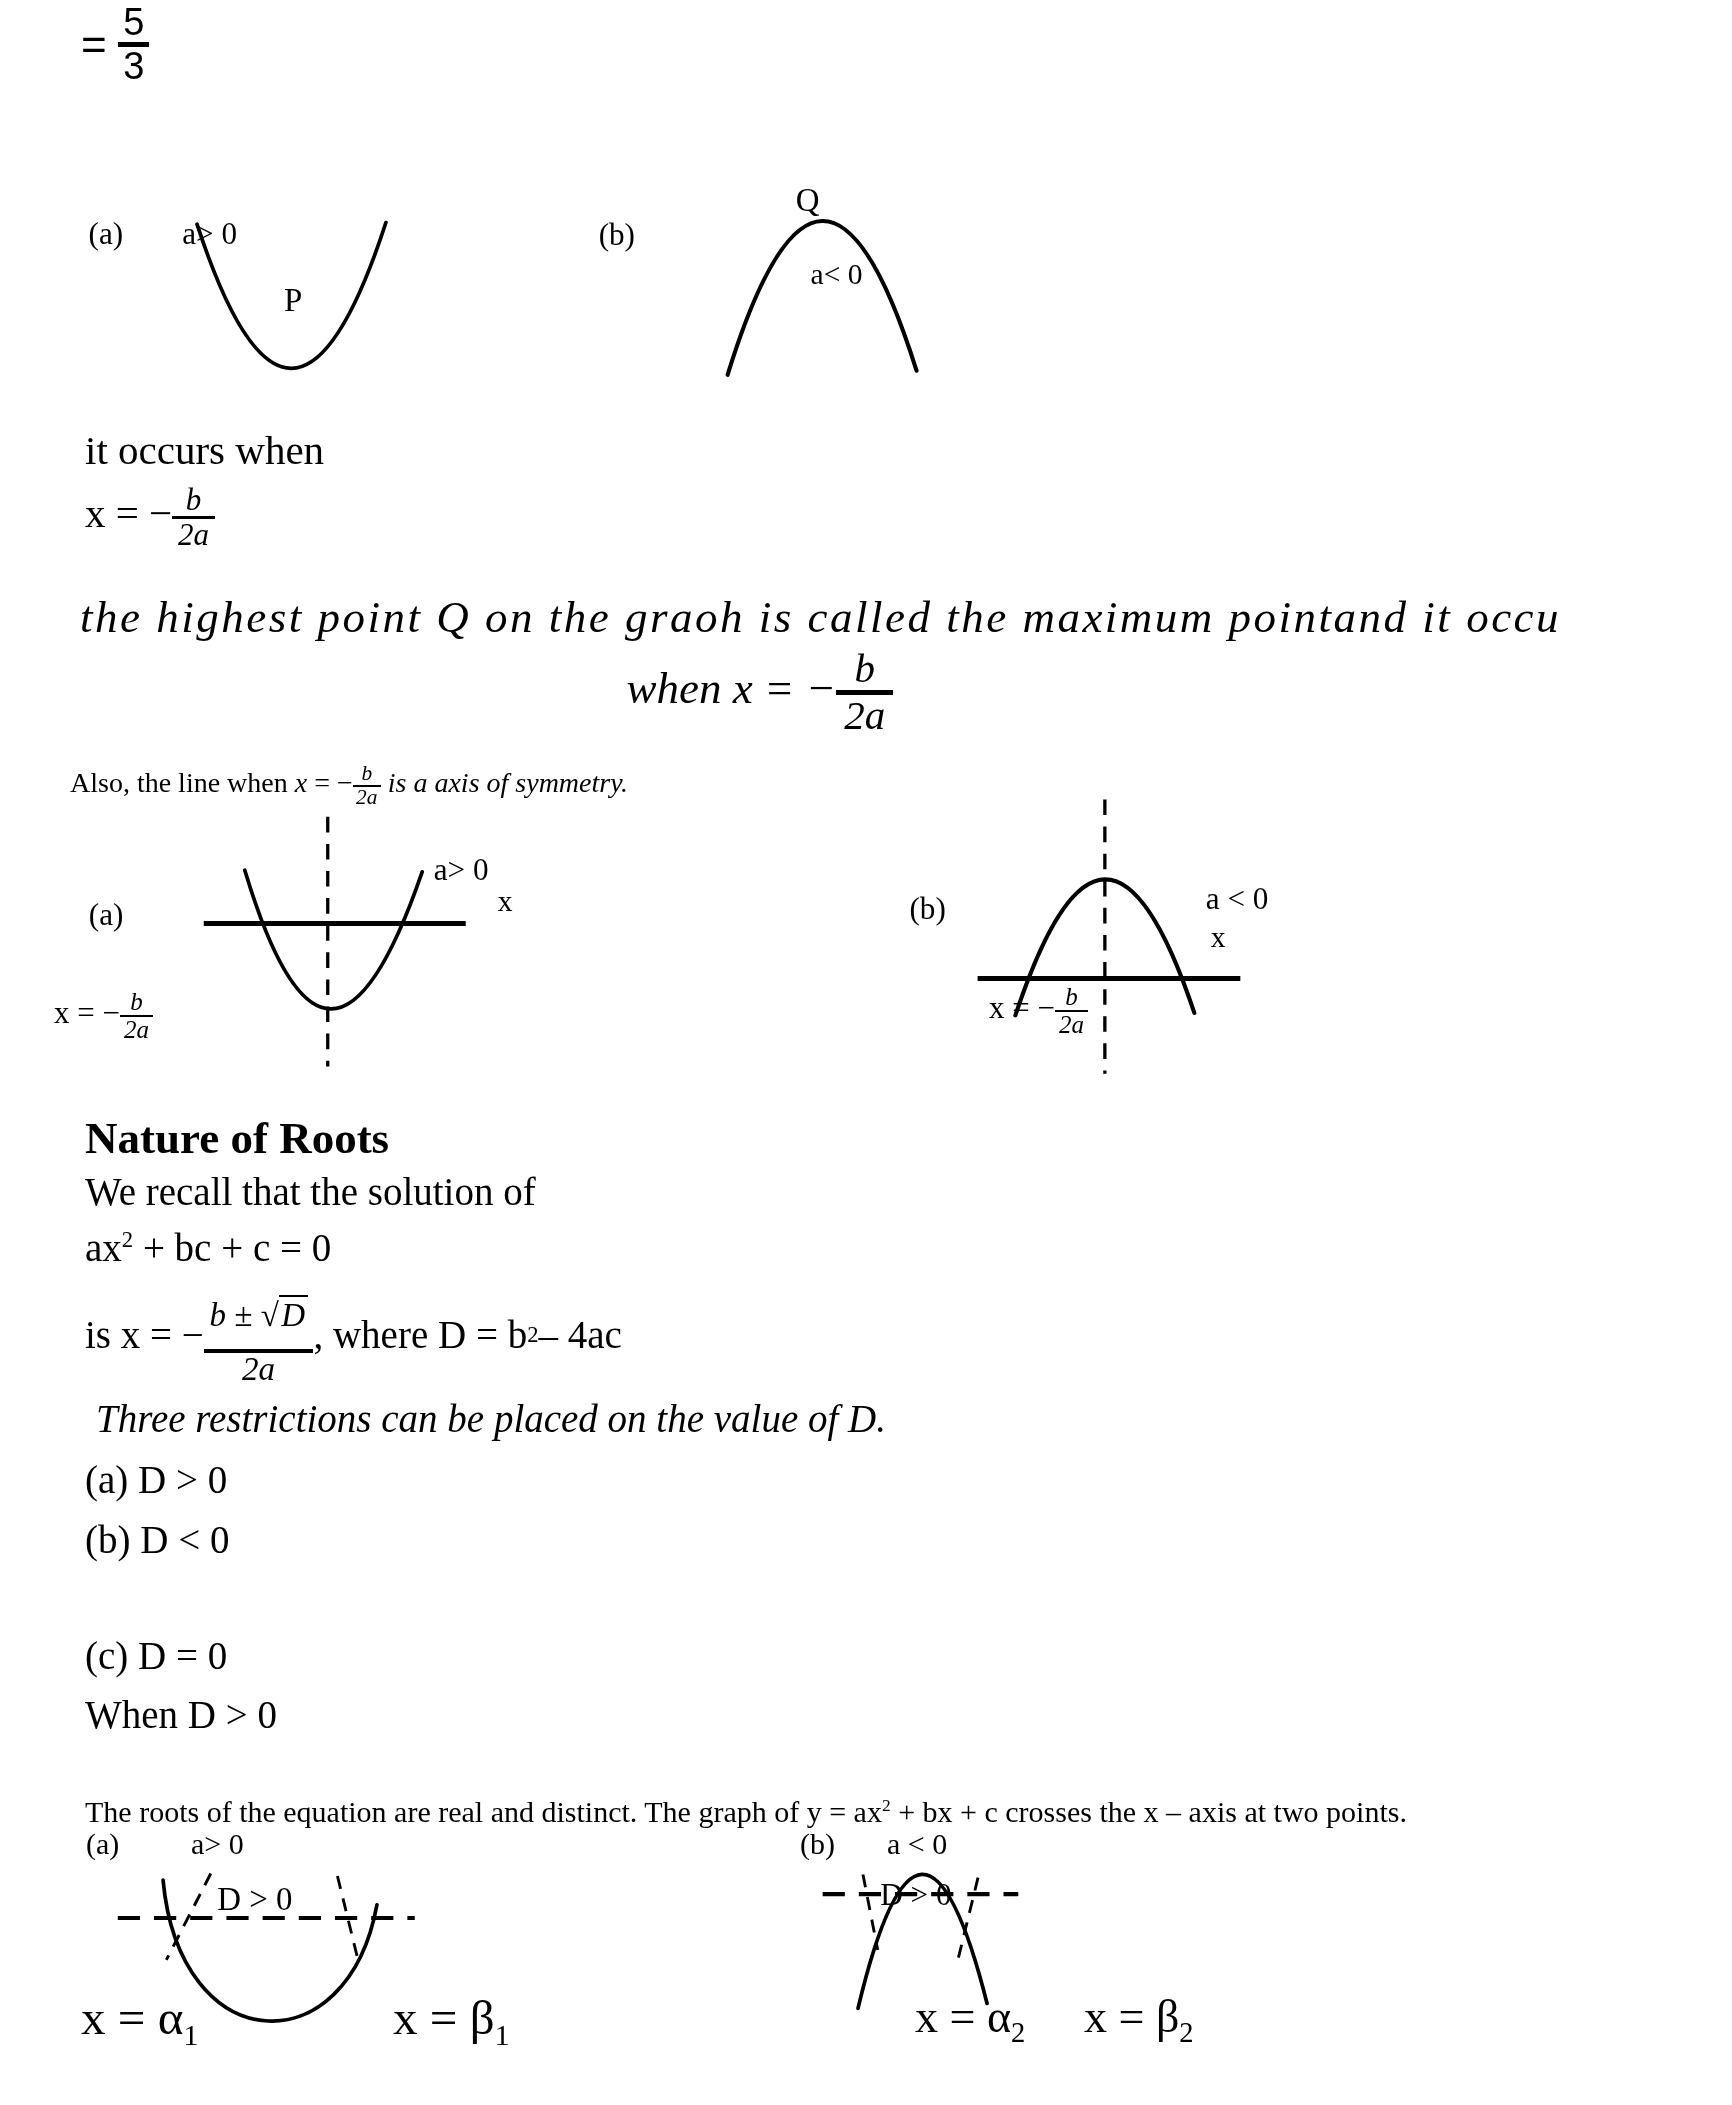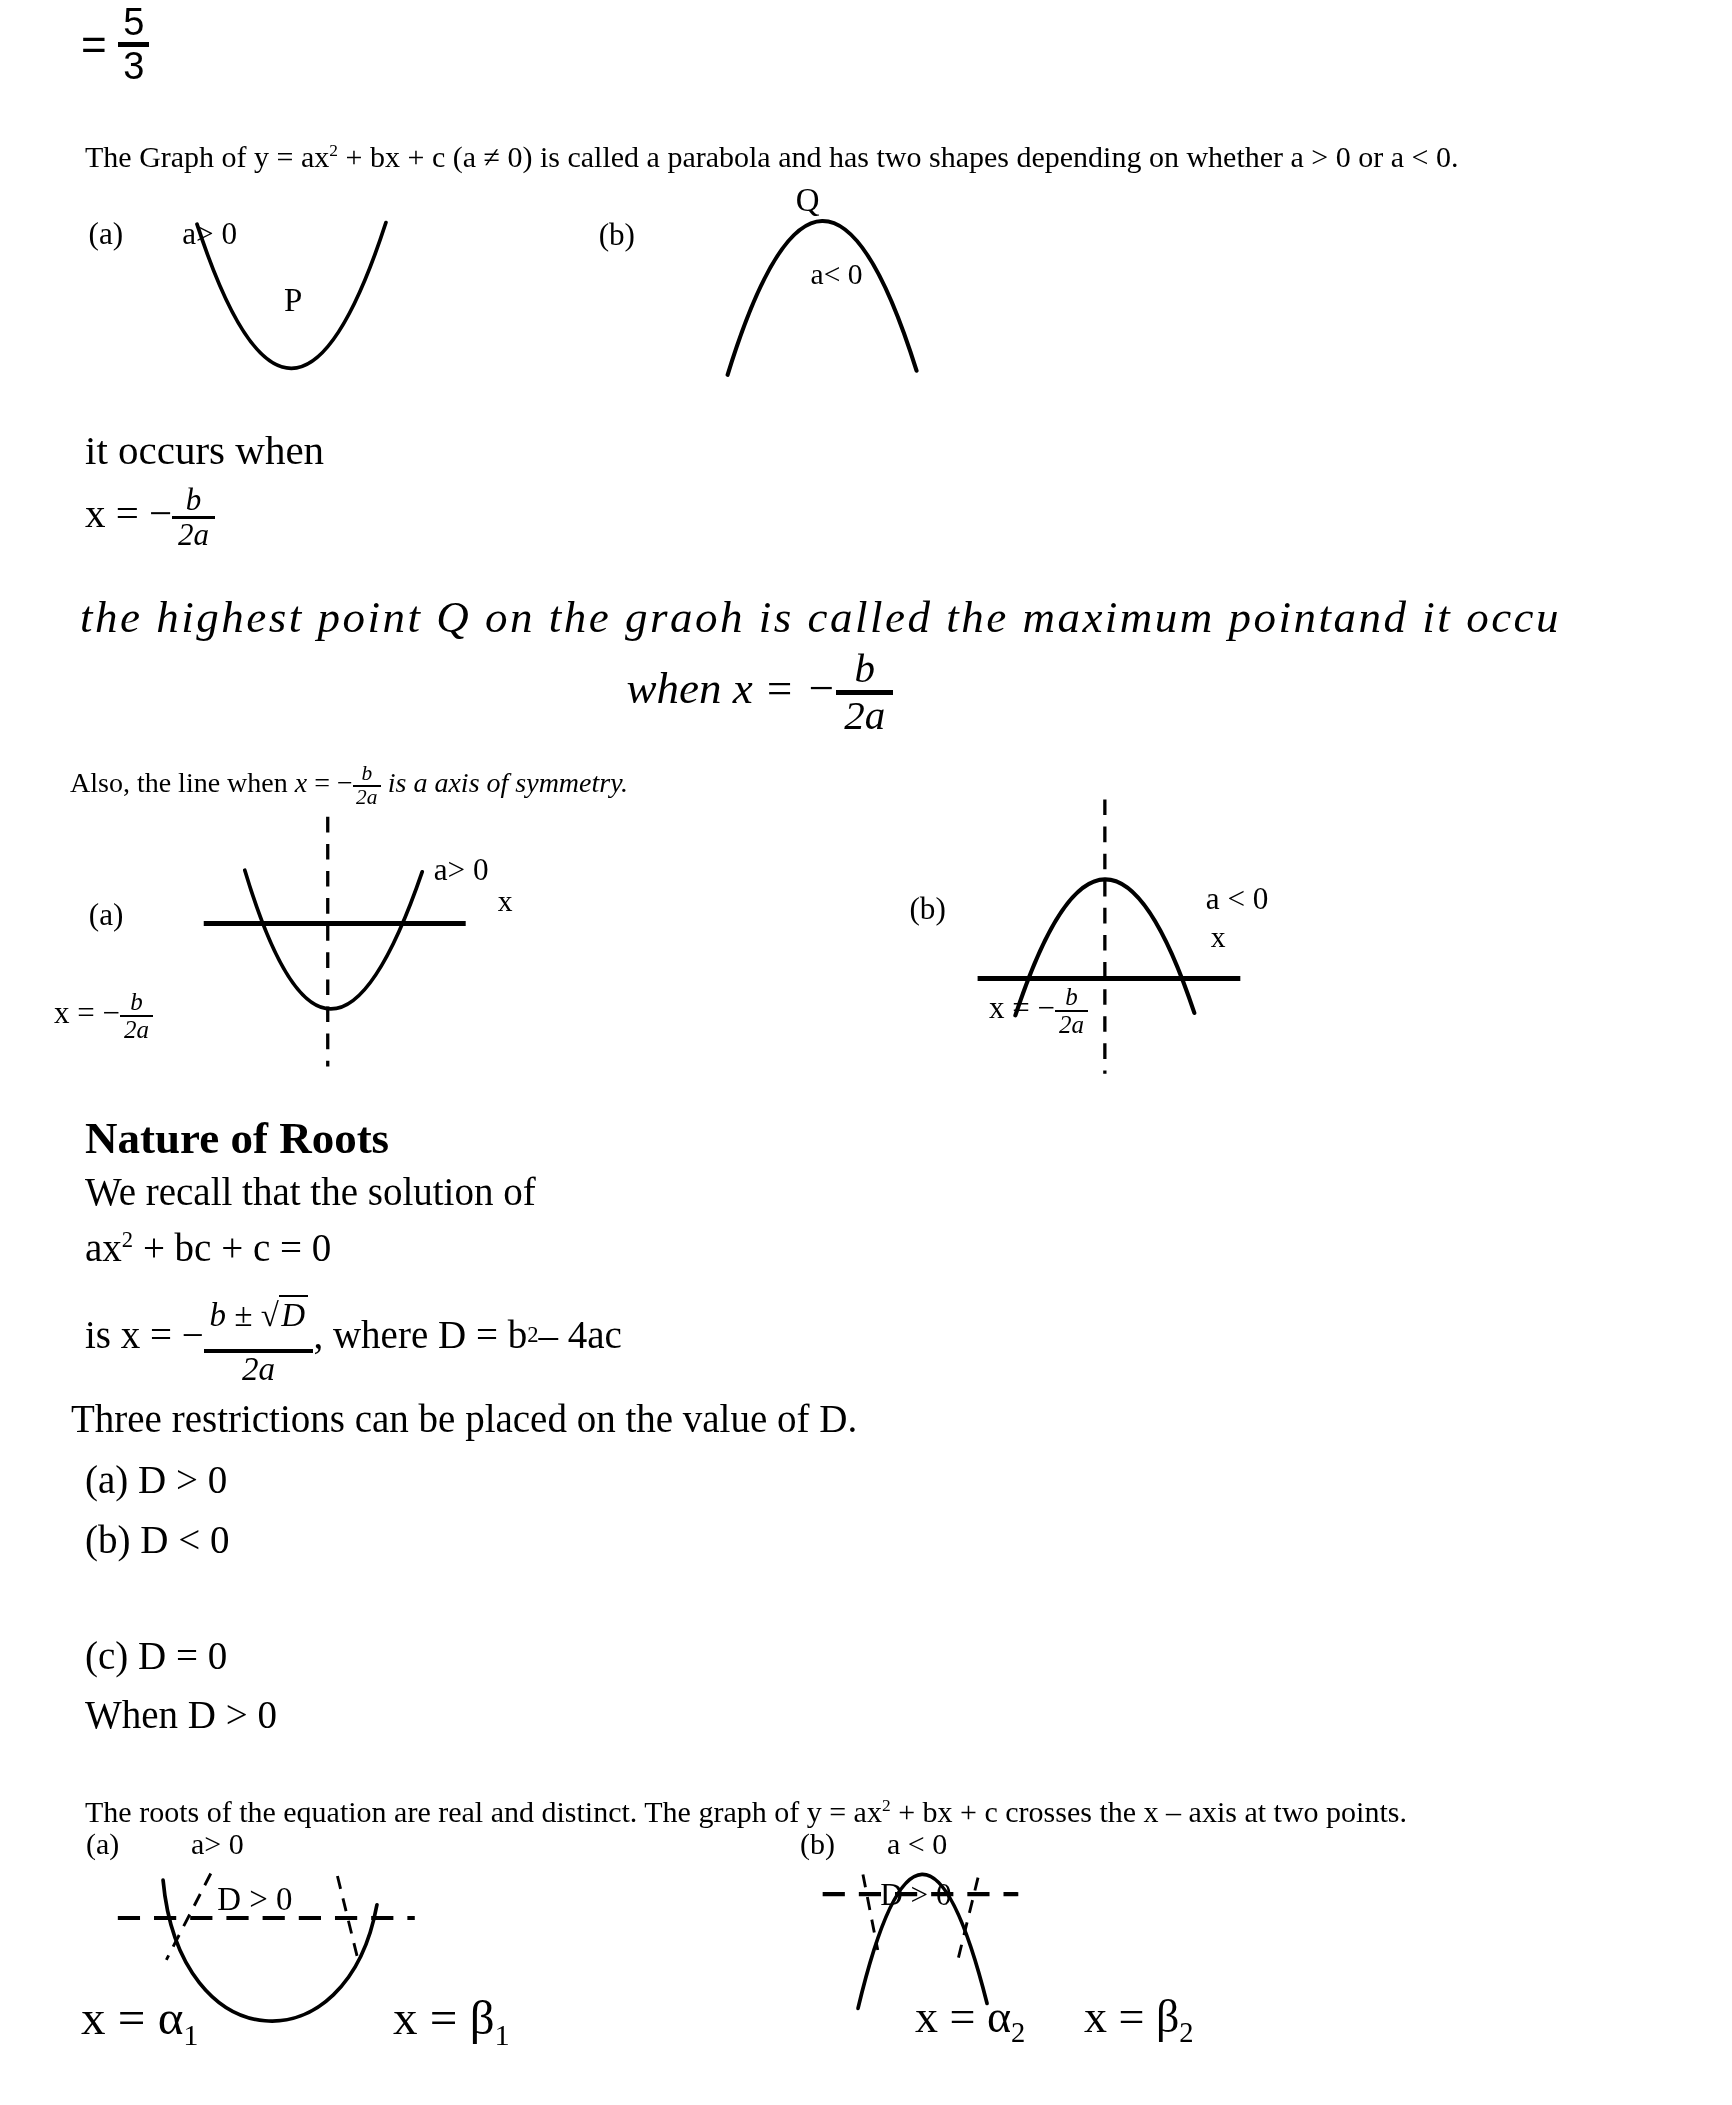--- a/index.html
+++ b/index.html
@@ -63,23 +63,20 @@
 </style>
 </head>
 <body>
 
 <div class="page">
 
   <div class="abs topfrac" style="left:81px; top:3.3px;">
     <span class="eq">=</span><span class="frac"><span class="num">5</span><span class="den">3</span></span>
   </div>
 
-  <div class="abs intro" style="left:85px; top:140px;">
-    <span>The Graph of y = ax</span><sup>2</sup><span> + bx + c (a ≠ 0) is called a parabola and has two shapes depending on whether a &gt; 0 or a &lt; 0.</span>
-  </div>
 
   <svg class="abs" style="left:82px; top:211px;" width="345" height="189" viewBox="0 0 420 230">
     <text x="8" y="40" class="t38">(a)</text>
     <text x="122" y="40" class="t38">a&gt; 0</text>
     <path class="curve" d="M140,16 Q255,368 370,14"></path>
     <text x="246" y="122" class="t40">P</text>
   </svg>
 
   <svg class="abs" style="left:567px; top:176px;" width="428" height="207" viewBox="0 0 520 252">
     <text x="38" y="84" class="t38">(b)</text>
@@ -145,21 +142,21 @@
   <div class="abs sol" style="left:85px; top:1283px;">
     <span>is x = −</span>
       <span class="frac">
         <span class="num"><span class="it">b ± </span><span>√</span><span class="rad it">D</span></span>
         <span class="den it">2a</span>
       </span>
       <span>, where D = b</span>
       <sup>2</sup>
       <span> – 4ac</span>
   </div>
-  <div class="abs body47" style="left:71px; top:1396px;">
+  <div class="abs body47" style="left:96px; top:1396px;font-style:italic;">
     <span>Three restrictions can be placed on the value of D.</span>
   </div>
   <div class="abs body47" style="left:85px; top:1457px;">
     <span>(a) D &gt; 0</span>
   </div>
   <div class="abs body47" style="left:85px; top:1517px;">
     <span>(b) D &lt; 0</span>
   </div>
   <div class="abs body47" style="left:85px; top:1633px;">
     <span>(c) D = 0</span>

